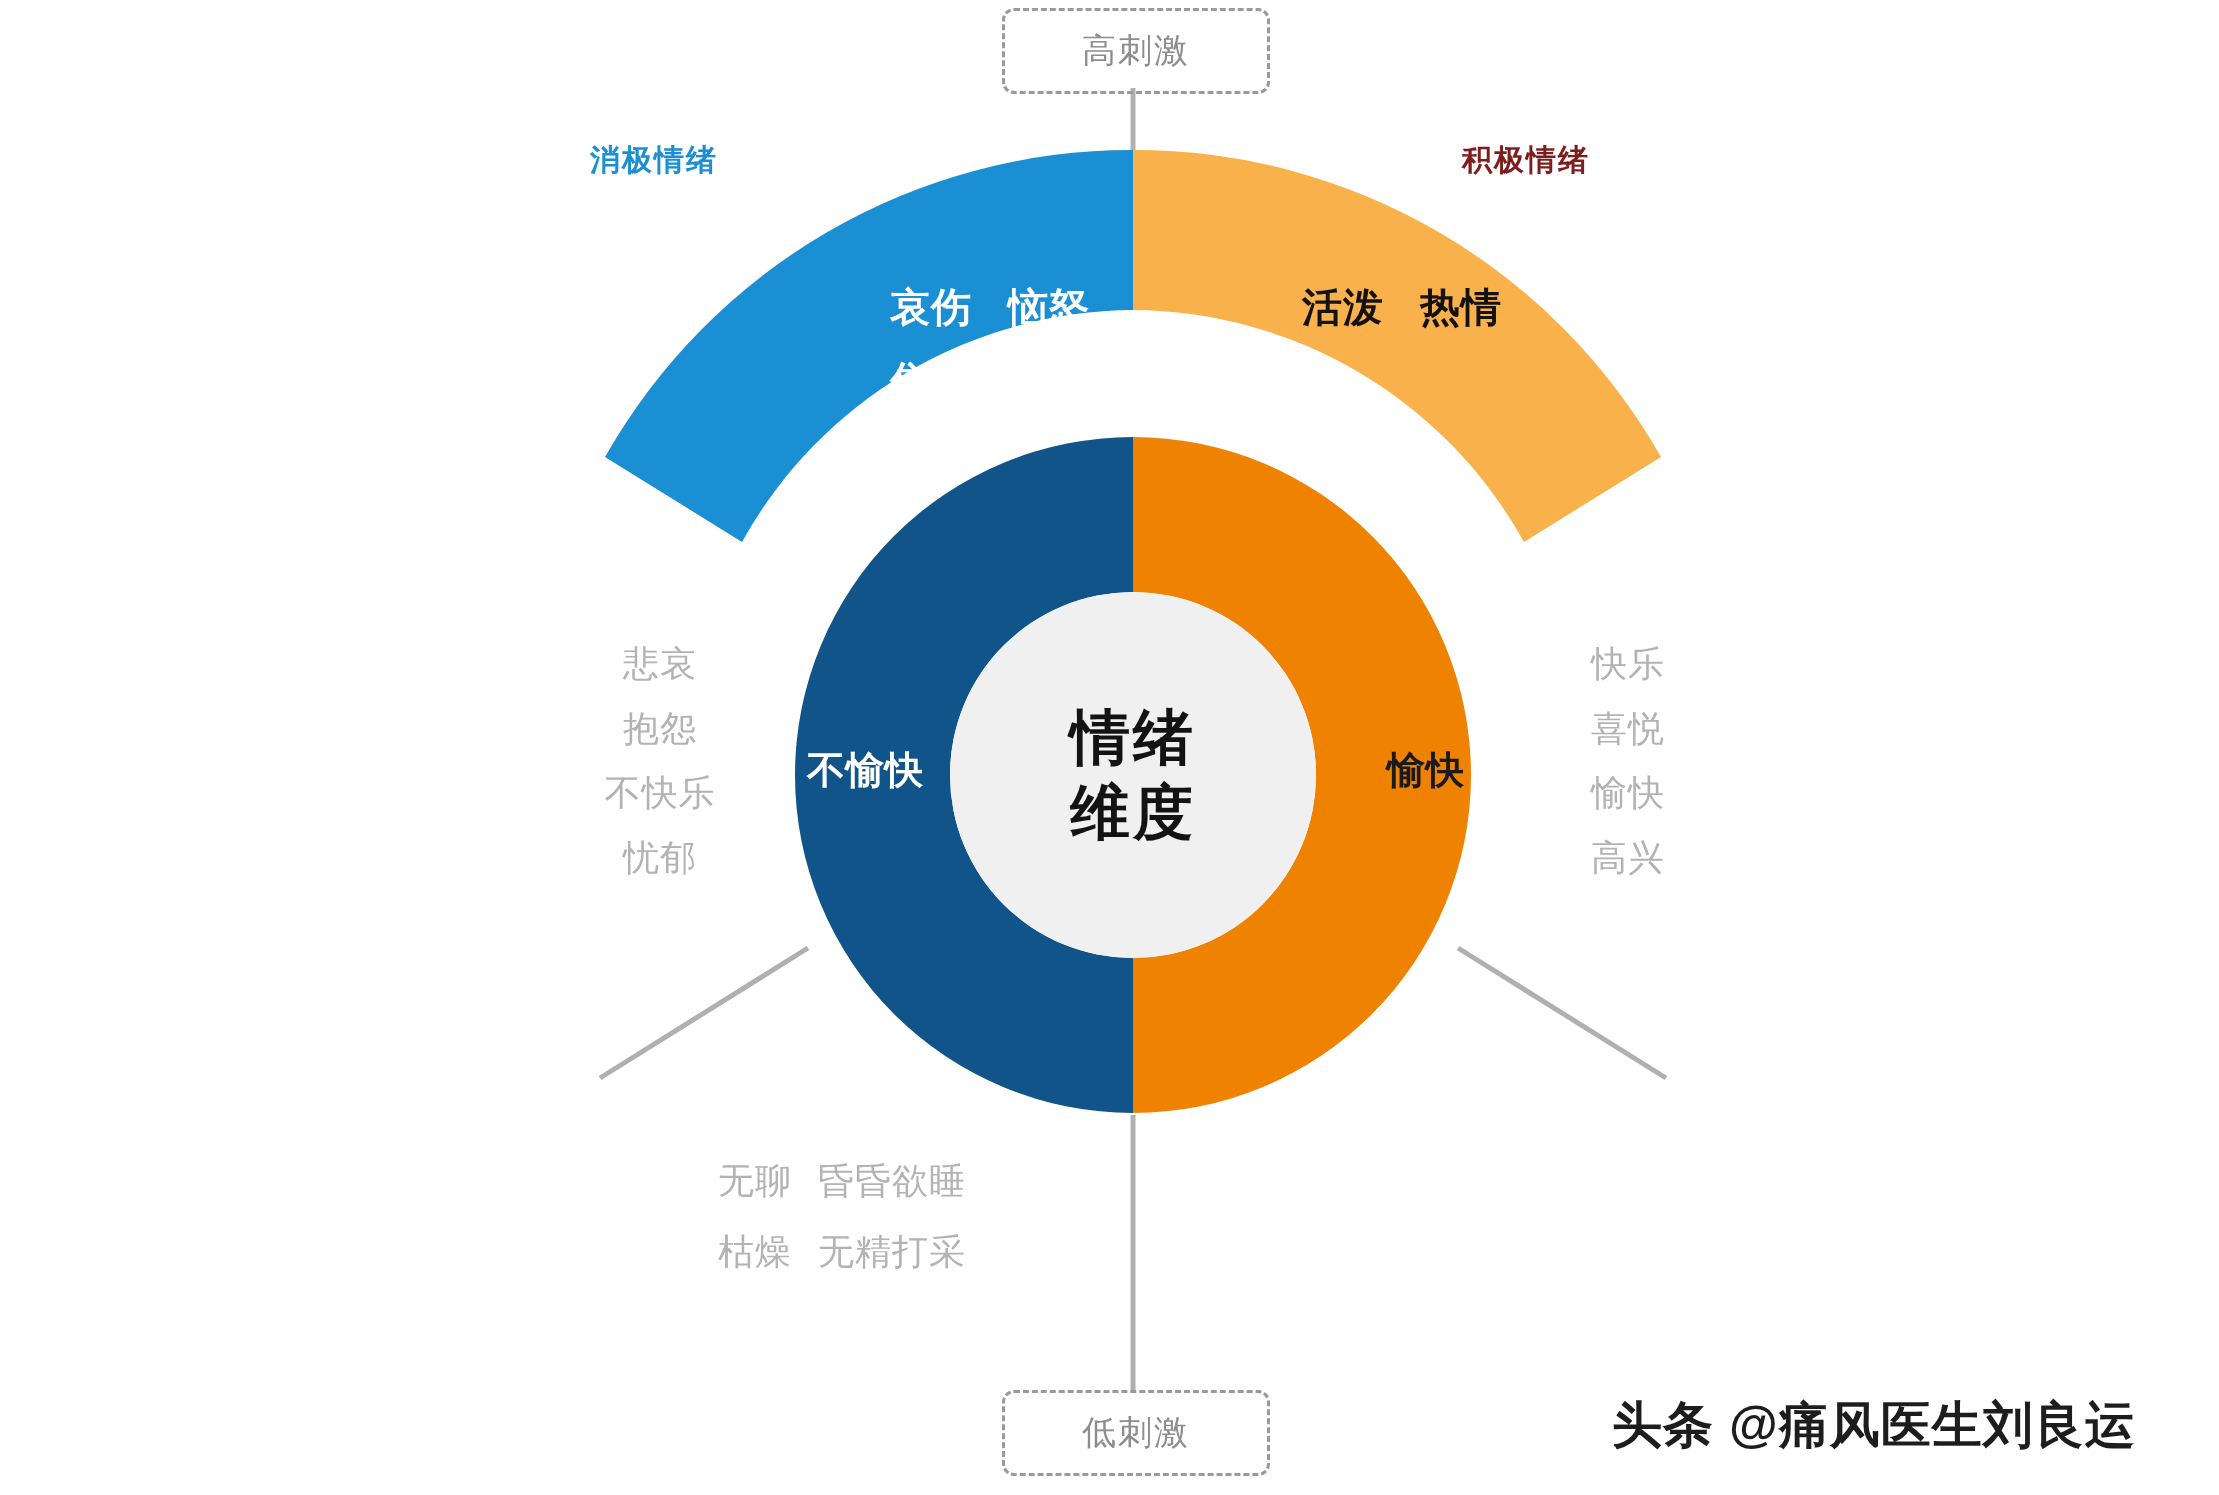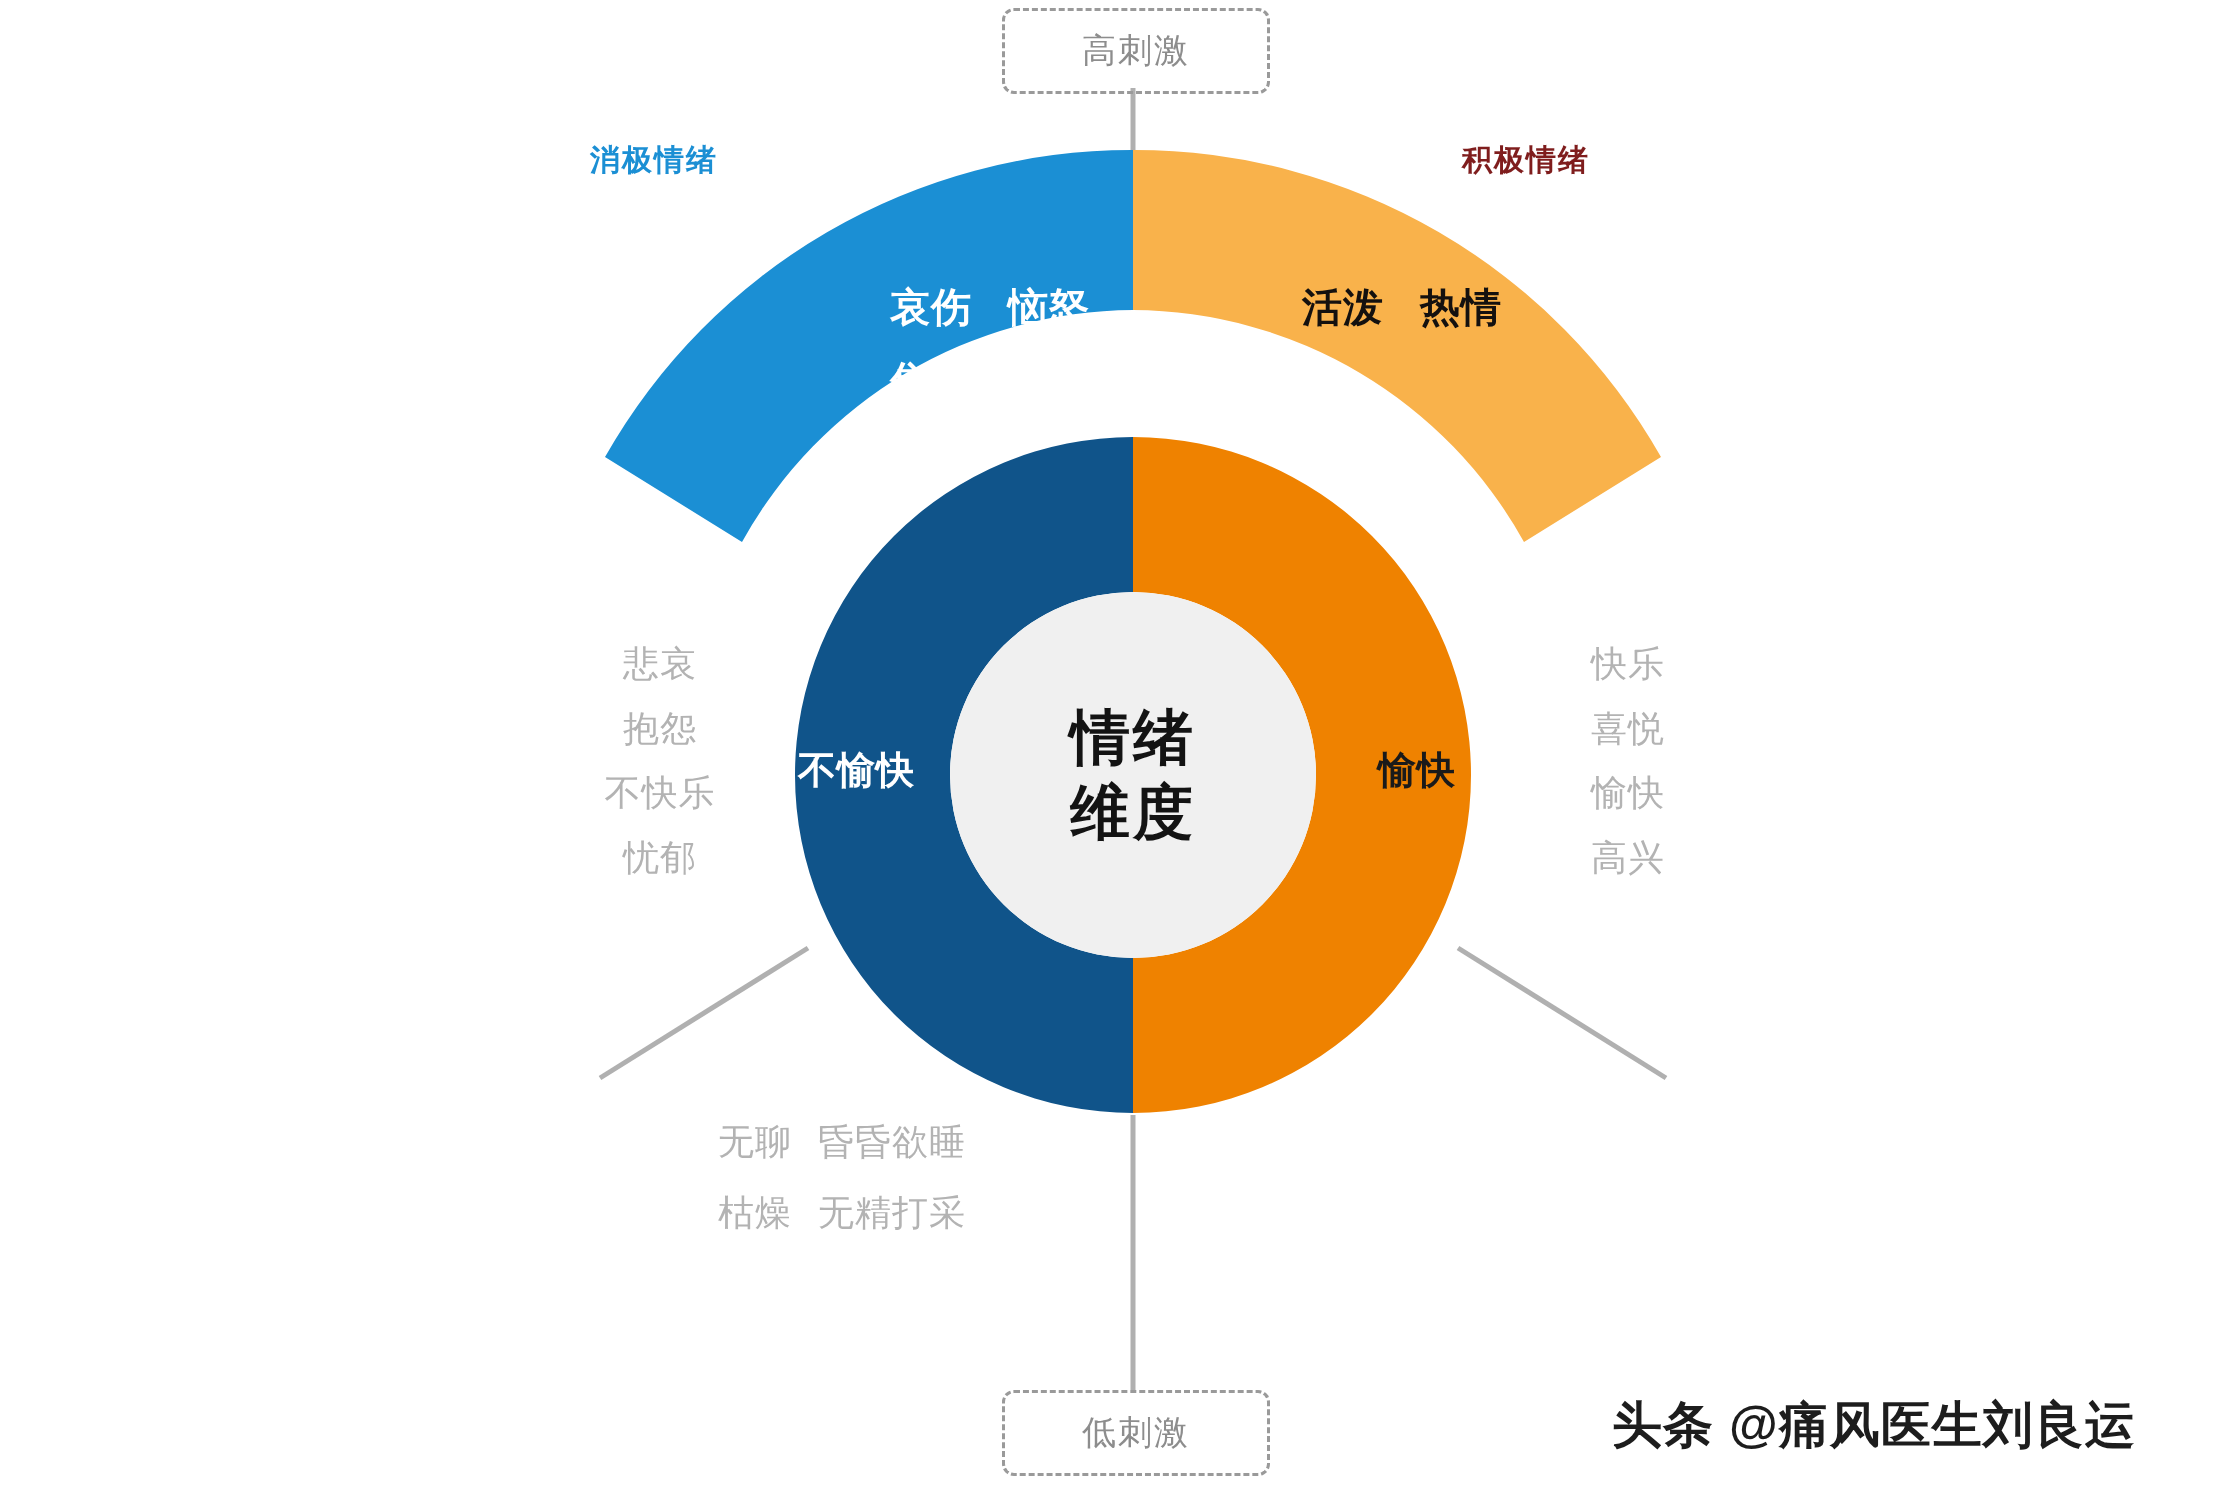--- a/index.html
+++ b/index.html
@@ -90,20 +90,21 @@
     gap: 26px;
     justify-content: flex-start;
   }
   .gray-grid .row + .row { margin-top: 22px; }
   .gray-grid .cell { white-space: nowrap; }
 
   .ring-label {
     font-size: 38px;
     font-weight: 700;
     letter-spacing: 1px;
+    margin-left: 9px;
   }
   .ring-label.left  { color: #ffffff; }
   .ring-label.right { color: #1a1a1a; }
 
   .core-title {
     position: absolute;
     text-align: center;
     font-size: 60px;
     font-weight: 700;
     color: #131313;
@@ -203,21 +204,21 @@
   </div>
 
   <div class="lbl ring-label left" style="left:798px; top:745px;">不愉快</div>
   <div class="lbl ring-label right" style="left:1378px; top:745px;">愉快</div>
 
   <div class="core-title" style="left:983px; top:700px; width:300px;">
     <div>情绪</div>
     <div>维度</div>
   </div>
 
-  <div class="lbl gray-grid" style="left:718px; top:1118px;">
+  <div class="lbl gray-grid" style="left:718px; top:1157px;">
     <div class="row">
       <span class="cell">无聊</span>
       <span class="cell">昏昏欲睡</span>
     </div>
     <div class="row">
       <span class="cell">枯燥</span>
       <span class="cell">无精打采</span>
     </div>
   </div>
 

